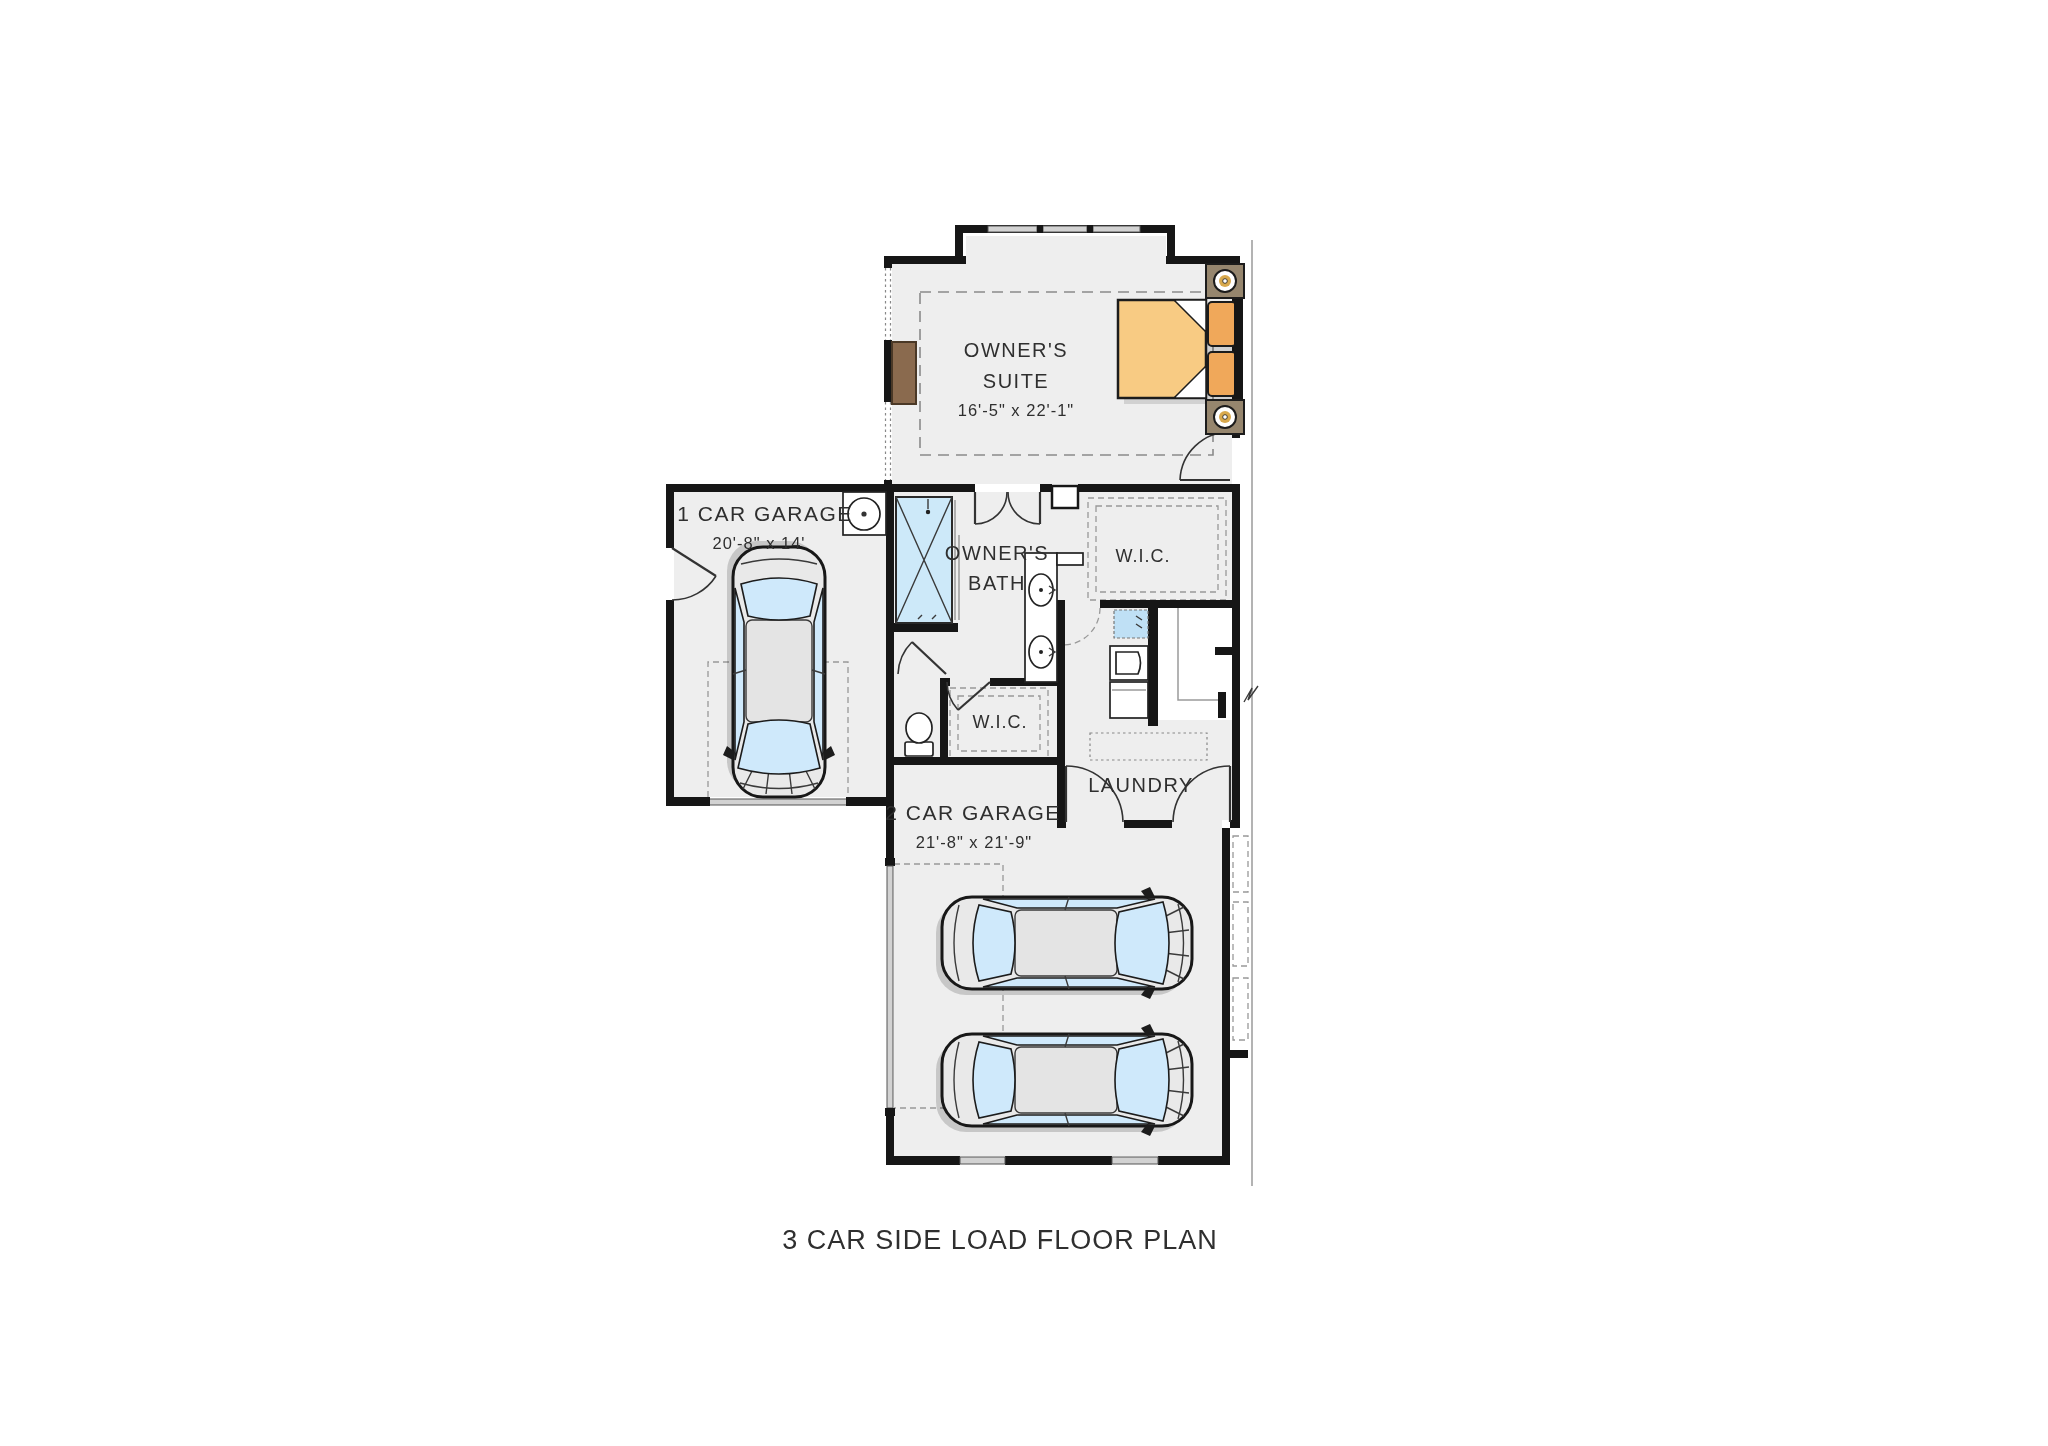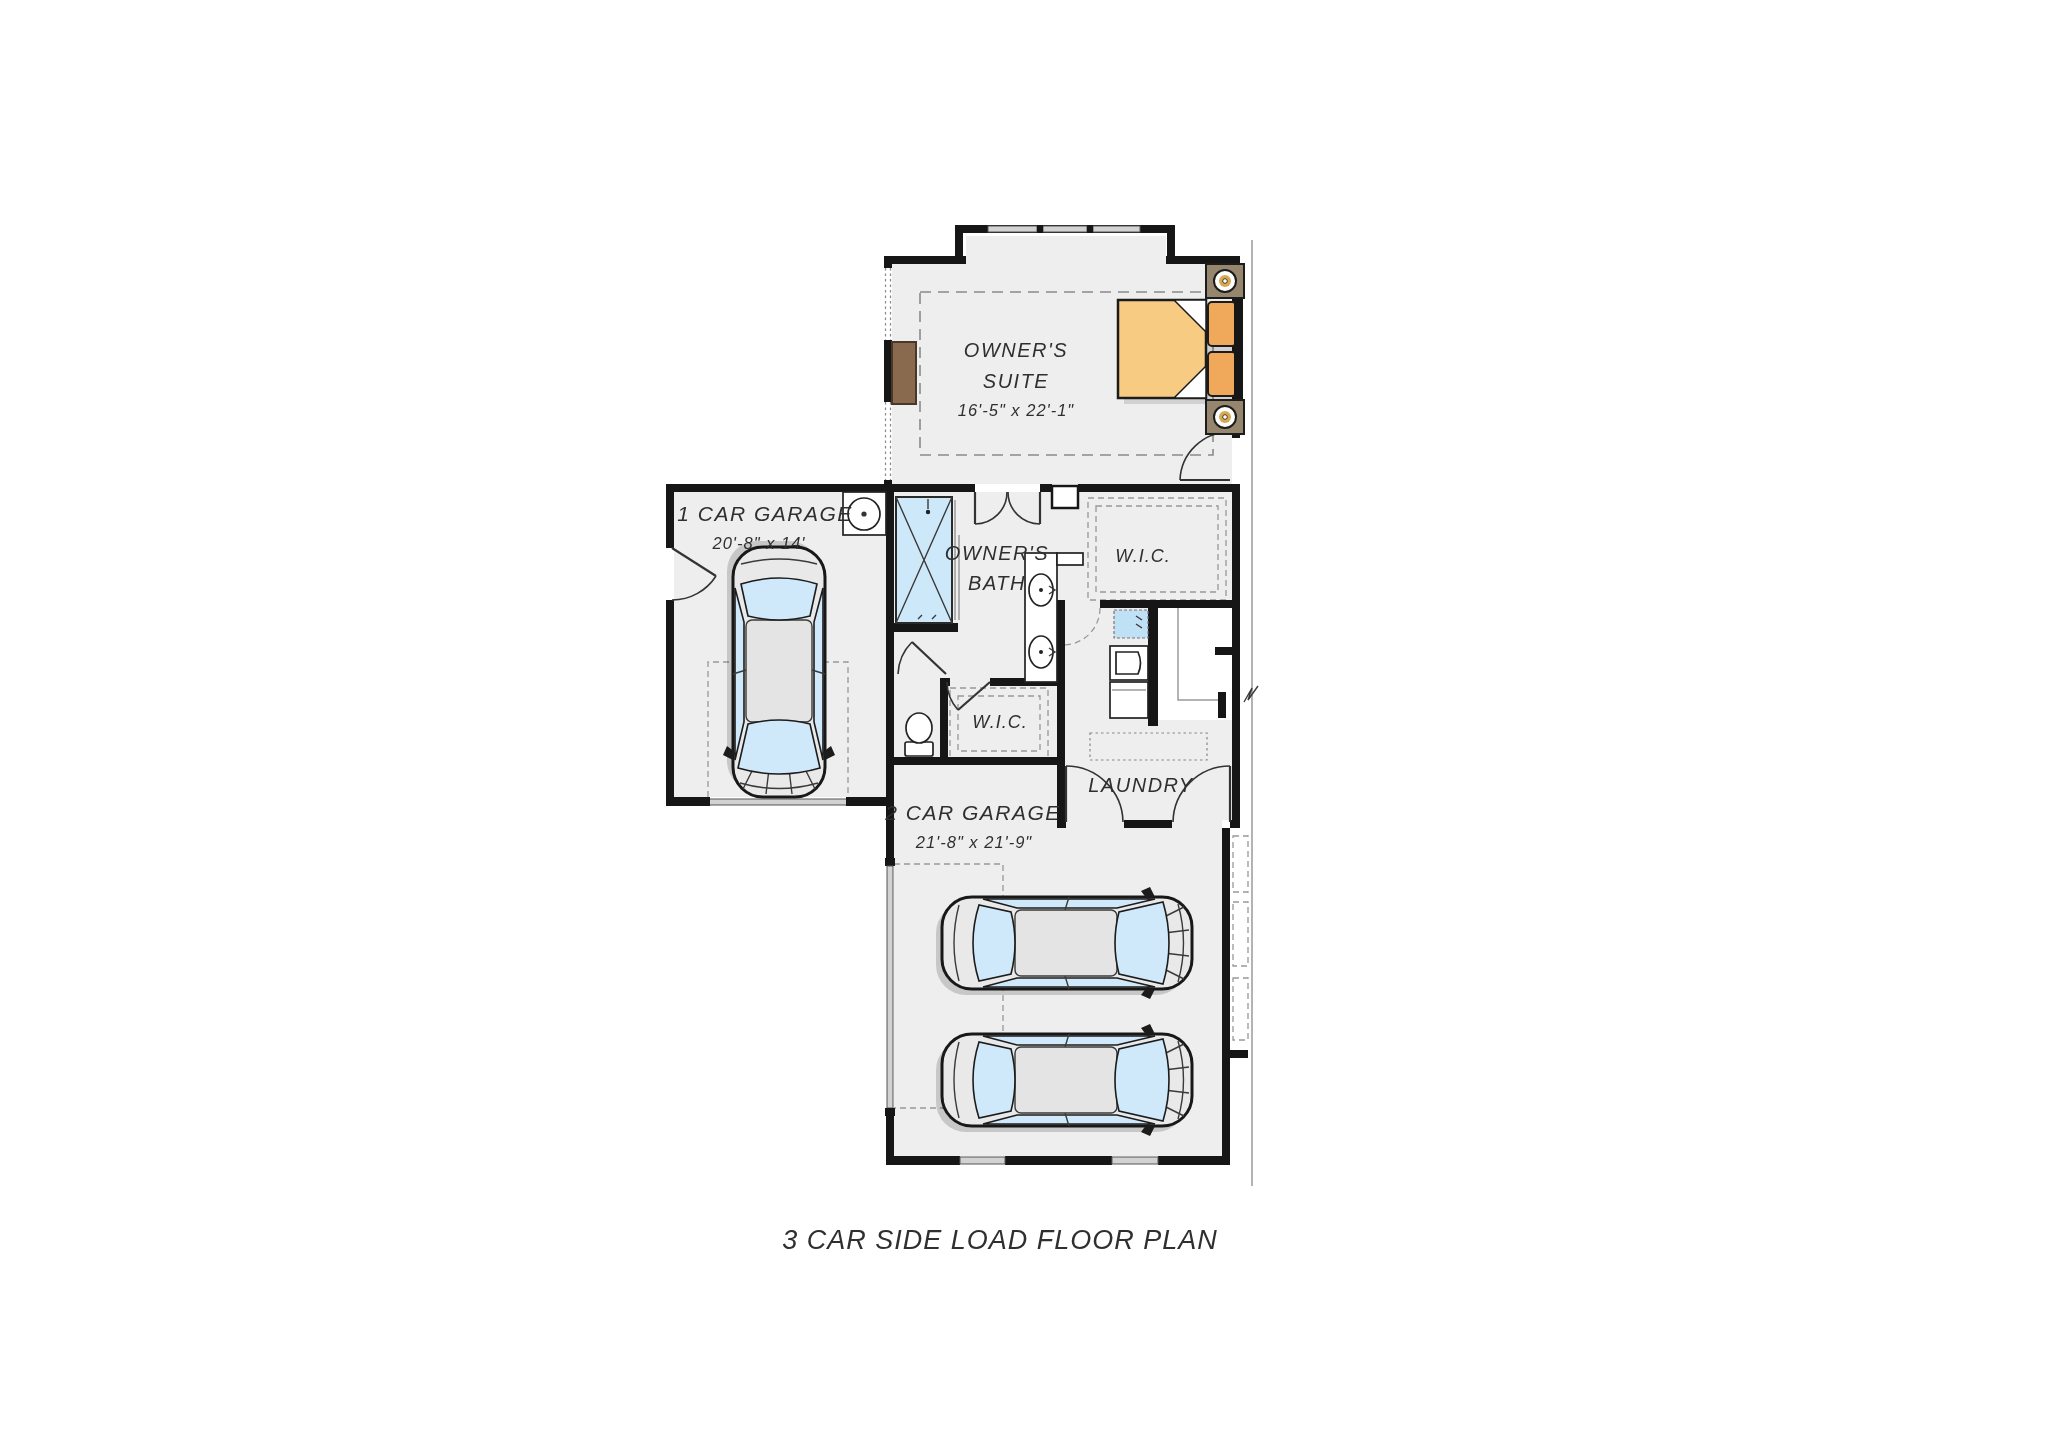--- a/index.html
+++ b/index.html
@@ -1,16 +1,16 @@
 <!DOCTYPE html>
 <html style="--wall: #161616; --floor: #eeeeee; --text: #2f2f2f; --glass: #cfe9fb; --shower: #cde9f9; --windowbar: #d2d2d2; --bed: #f8cb83; --pillow: #f0a85a; --wood: #8a6a4e; --stand: #96866e; --gold: #d8a94e; --dash: #8a8a8a; --carbody: #e9e9e9;"><head>
 <meta charset="utf-8">
 <style>
   html,body{margin:0;padding:0;background:#ffffff;}
-  .page{width:2048px;height:1446px;position:relative;background:#fff;overflow:hidden;font-style:italic;}
+  .page{width:2048px;height:1446px;position:relative;background:#fff;overflow:hidden;}
   svg{display:block;}
   text{font-family:"Liberation Sans", sans-serif; fill:var(--text,#2f2f2f);}
   .room-label{font-size:20px;letter-spacing:1.5px;text-anchor:middle;}
   .garage-label{font-size:21px;letter-spacing:1.5px;text-anchor:middle;}
   .room-dims{font-size:16.5px;letter-spacing:1px;text-anchor:middle;}
   .wic-label{font-size:18px;letter-spacing:1px;text-anchor:middle;}
   .title-label{font-size:27px;letter-spacing:1px;text-anchor:middle;}
   .wallfill{fill:var(--wall,#161616);}
   .floor{fill:var(--floor,#eeeeee);}
   .gbar{fill:var(--windowbar,#d2d2d2);stroke:#555;stroke-width:1;}

